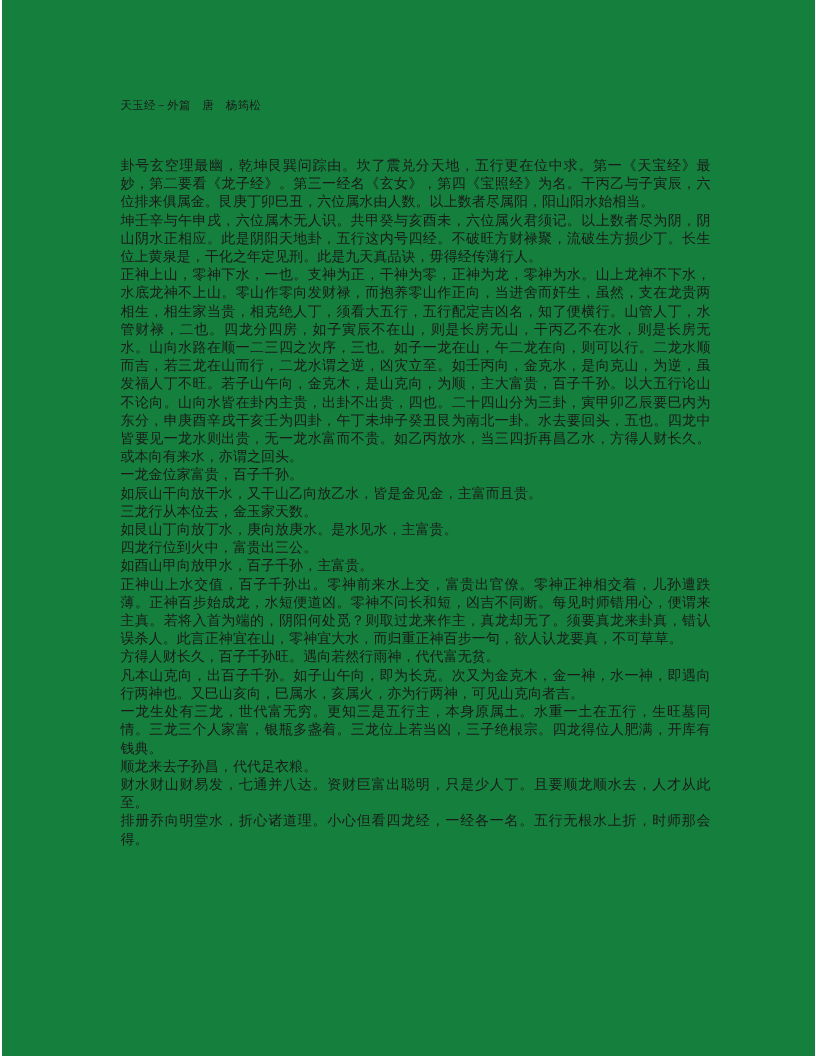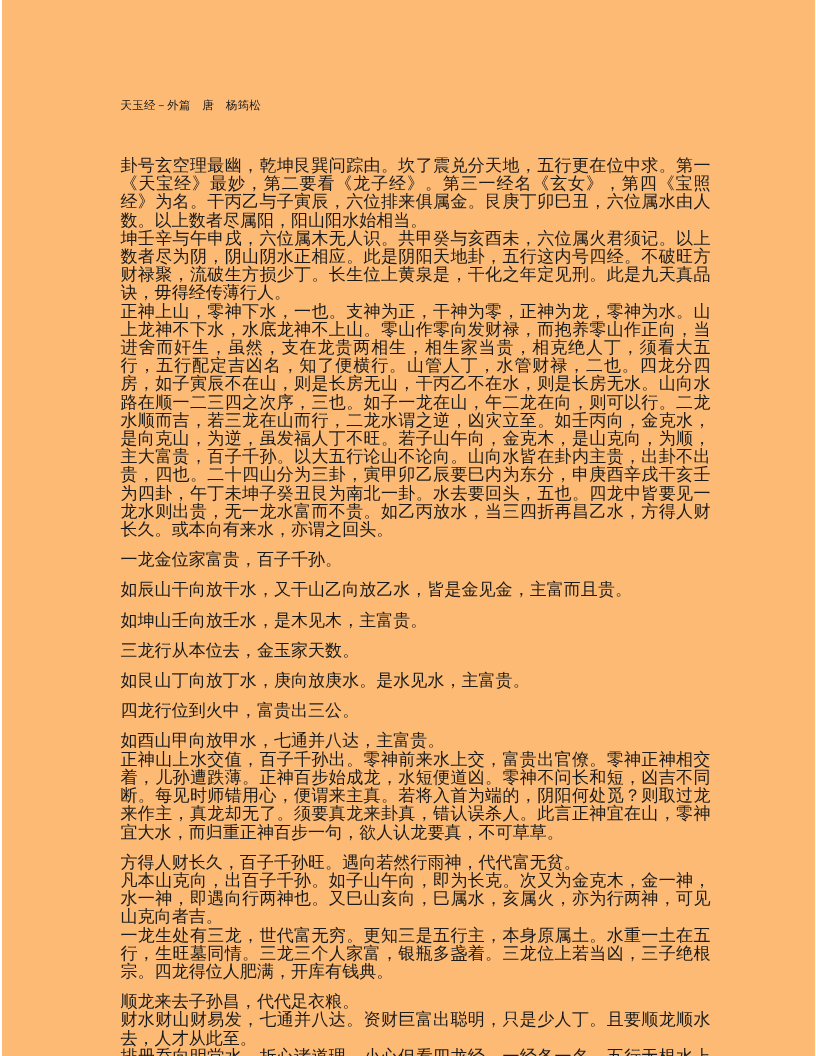--- a/index.html
+++ b/index.html
@@ -10,21 +10,21 @@
   }
   body {
     font-family: "DejaVu Serif", "Liberation Serif", serif;
     color: #1a1a1a;
   }
   #page {
     position: relative;
     width: 813px;
     height: 1056px;
     margin: 0 auto;
-    background: #fdba74;
+    background: #15803d;
     overflow: hidden;
     box-sizing: border-box;
   }
   .doc-body {
     position: absolute;
     left: 119px;
     top: 96px;
     width: 590px;
   }
   .doc-title {
@@ -32,55 +32,53 @@
     line-height: 18px;
     color: #1a1a1a;
     letter-spacing: 0.2px;
     white-space: pre;
     margin: 0 0 0 0;
   }
   .title-gap {
     height: 42px;
   }
   .para {
-    font-size: 17px;
+    font-size: 14px;
     line-height: 18.2px;
     color: #1a1a1a;
     text-align: justify;
     text-justify: inter-character;
     margin: 0;
     letter-spacing: 0.05px;
     word-break: break-all;
   }
   
   .para.short {
     text-align: left;
-    margin-top: 12px;
   }
 </style>
 </head>
 <body>
 
 <div id="page">
   <div class="doc-body">
 
     <div class="doc-title">天玉经－外篇　唐　杨筠松</div>
 
     <div class="title-gap"></div>
 
     <p class="para">卦号玄空理最幽，乾坤艮巽问踪由。坎了震兑分天地，五行更在位中求。第一《天宝经》最妙，第二要看《龙子经》。第三一经名《玄女》，第四《宝照经》为名。干丙乙与子寅辰，六位排来俱属金。艮庚丁卯巳丑，六位属水由人数。以上数者尽属阳，阳山阳水始相当。</p>
     <p class="para">坤壬辛与午申戌，六位属木无人识。共甲癸与亥酉未，六位属火君须记。以上数者尽为阴，阴山阴水正相应。此是阴阳天地卦，五行这内号四经。不破旺方财禄聚，流破生方损少丁。长生位上黄泉是，干化之年定见刑。此是九天真品诀，毋得经传薄行人。</p>
     <p class="para">正神上山，零神下水，一也。支神为正，干神为零，正神为龙，零神为水。山上龙神不下水，水底龙神不上山。零山作零向发财禄，而抱养零山作正向，当进舍而奸生，虽然，支在龙贵两相生，相生家当贵，相克绝人丁，须看大五行，五行配定吉凶名，知了便横行。山管人丁，水管财禄，二也。四龙分四房，如子寅辰不在山，则是长房无山，干丙乙不在水，则是长房无水。山向水路在顺一二三四之次序，三也。如子一龙在山，午二龙在向，则可以行。二龙水顺而吉，若三龙在山而行，二龙水谓之逆，凶灾立至。如壬丙向，金克水，是向克山，为逆，虽发福人丁不旺。若子山午向，金克木，是山克向，为顺，主大富贵，百子千孙。以大五行论山不论向。山向水皆在卦内主贵，出卦不出贵，四也。二十四山分为三卦，寅甲卯乙辰要巳内为东分，申庚酉辛戌干亥壬为四卦，午丁未坤子癸丑艮为南北一卦。水去要回头，五也。四龙中皆要见一龙水则出贵，无一龙水富而不贵。如乙丙放水，当三四折再昌乙水，方得人财长久。或本向有来水，亦谓之回头。</p>
     <p class="para short">一龙金位家富贵，百子千孙。</p>
     <p class="para short">如辰山干向放干水，又干山乙向放乙水，皆是金见金，主富而且贵。</p>
-    <p class="para short">如坤山壬向放壬水，是木见木，主富贵。</p>
     <p class="para short">三龙行从本位去，金玉家天数。</p>
     <p class="para short">如艮山丁向放丁水，庚向放庚水。是水见水，主富贵。</p>
     <p class="para short">四龙行位到火中，富贵出三公。</p>
-    <p class="para short">如酉山甲向放甲水，七通并八达，主富贵。</p>
+    <p class="para short">如酉山甲向放甲水，百子千孙，主富贵。</p>
     <p class="para">正神山上水交值，百子千孙出。零神前来水上交，富贵出官僚。零神正神相交着，儿孙遭跌薄。正神百步始成龙，水短便道凶。零神不问长和短，凶吉不同断。每见时师错用心，便谓来主真。若将入首为端的，阴阳何处觅？则取过龙来作主，真龙却无了。须要真龙来卦真，错认误杀人。此言正神宜在山，零神宜大水，而归重正神百步一句，欲人认龙要真，不可草草。</p>
     <p class="para short">方得人财长久，百子千孙旺。遇向若然行雨神，代代富无贫。</p>
     <p class="para">凡本山克向，出百子千孙。如子山午向，即为长克。次又为金克木，金一神，水一神，即遇向行两神也。又巳山亥向，巳属水，亥属火，亦为行两神，可见山克向者吉。</p>
     <p class="para">一龙生处有三龙，世代富无穷。更知三是五行主，本身原属土。水重一土在五行，生旺墓同情。三龙三个人家富，银瓶多盏着。三龙位上若当凶，三子绝根宗。四龙得位人肥满，开库有钱典。</p>
     <p class="para short">顺龙来去子孙昌，代代足衣粮。</p>
     <p class="para">财水财山财易发，七通并八达。资财巨富出聪明，只是少人丁。且要顺龙顺水去，人才从此至。</p>
     <p class="para">排册乔向明堂水，折心诸道理。小心但看四龙经，一经各一名。五行无根水上折，时师那会得。</p>
 
   </div>
 </div>

